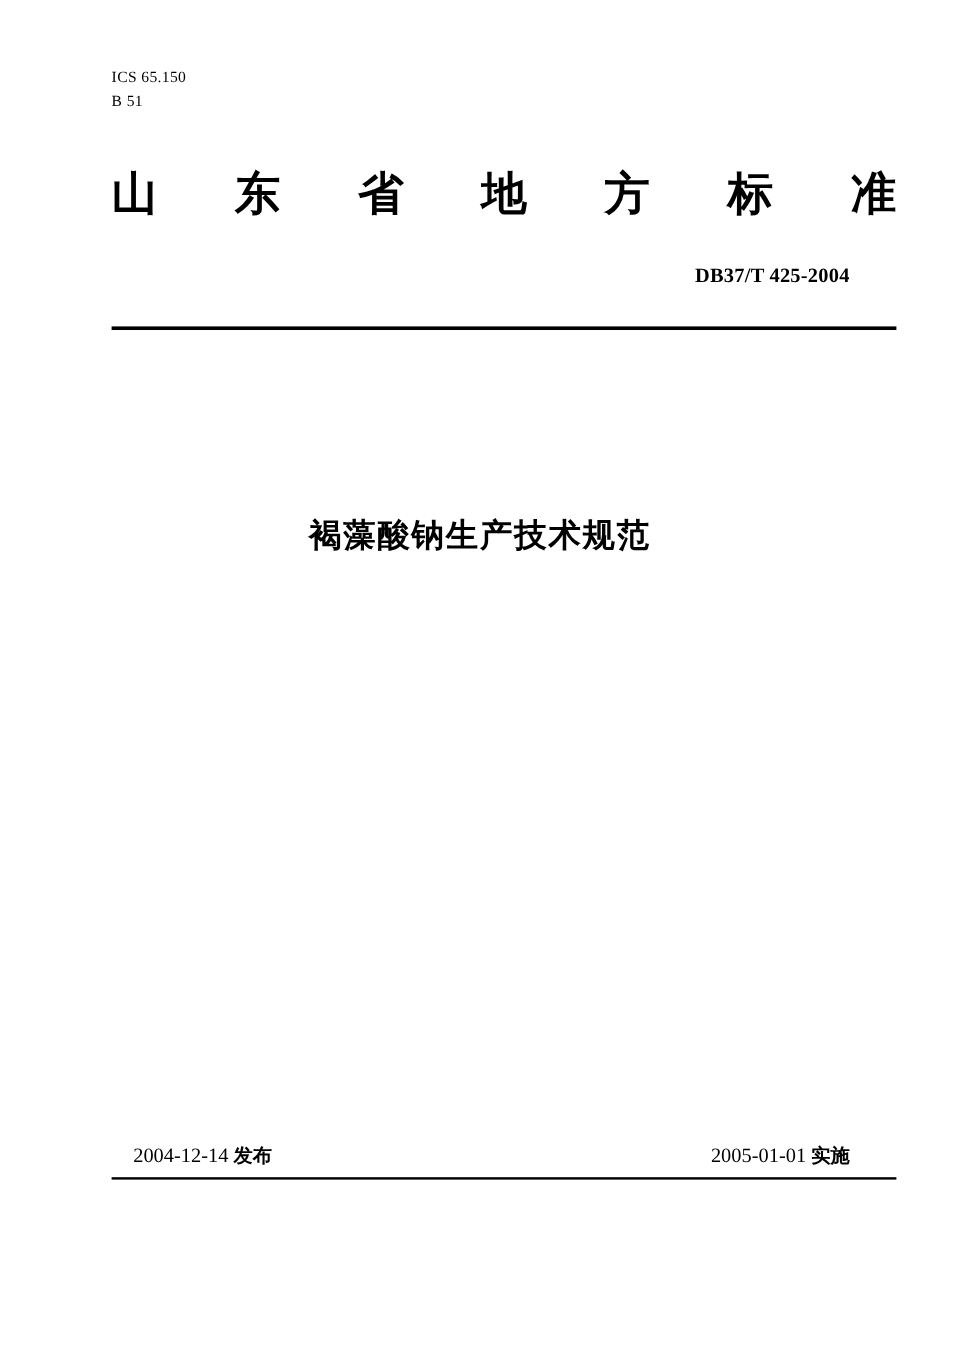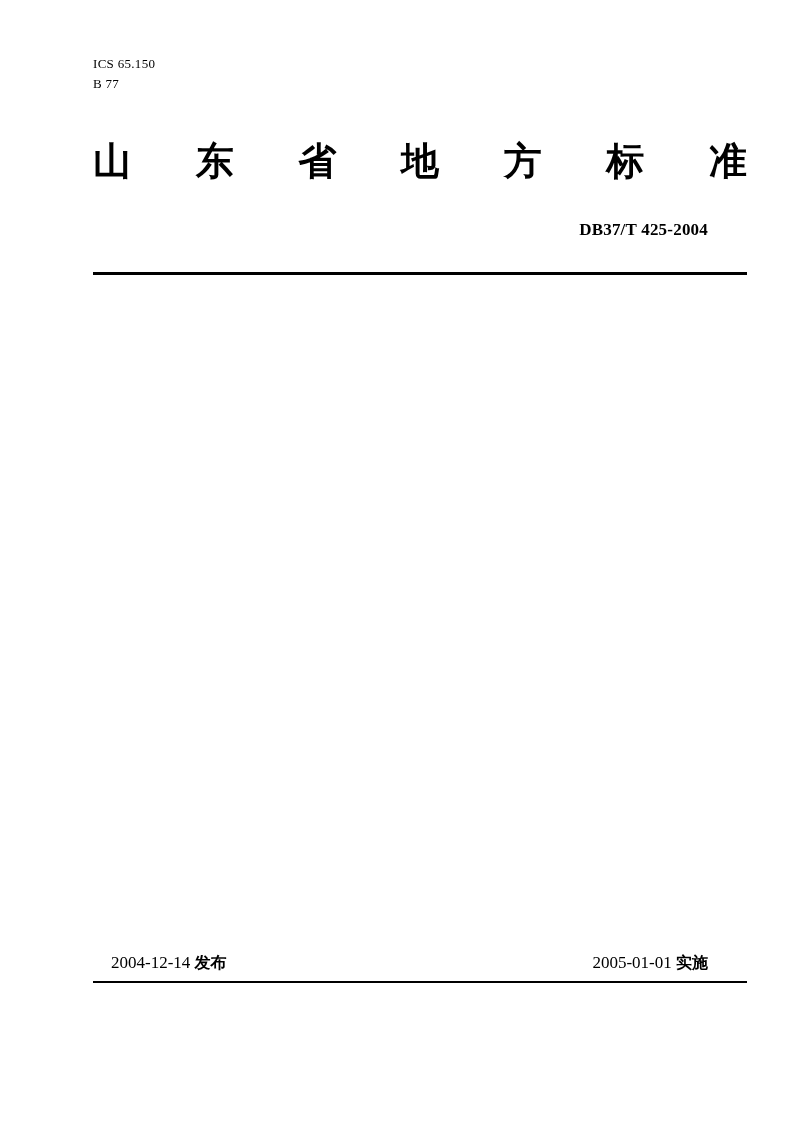--- a/index.html
+++ b/index.html
@@ -145,38 +145,39 @@
     margin-left: 6px;
   }
 </style>
 </head>
 <body>
 
 <div class="page">
 
   <div class="ics-block">
     <div class="ics-line">ICS 65.150</div>
-    <div class="ics-line">B 77</div>
+    <div class="ics-line">B 51</div>
   </div>
 
 
   <div class="std-title">
     <span>山</span>
     <span>东</span>
     <span>省</span>
     <span>地</span>
     <span>方</span>
     <span>标</span>
     <span>准</span>
   </div>
 
   <div class="std-code">DB37/T 425-2004</div>
 
   <div class="rule-top"></div>
 
+  <div class="doc-title">褐藻酸钠生产技术规范</div>
 
   <div class="issue-date">
     <span>2004-12-14</span>
     <span class="cn">发布</span>
   </div>
 
   <div class="effective-date">
     <span>2005-01-01</span>
     <span class="cn">实施</span>
   </div>

